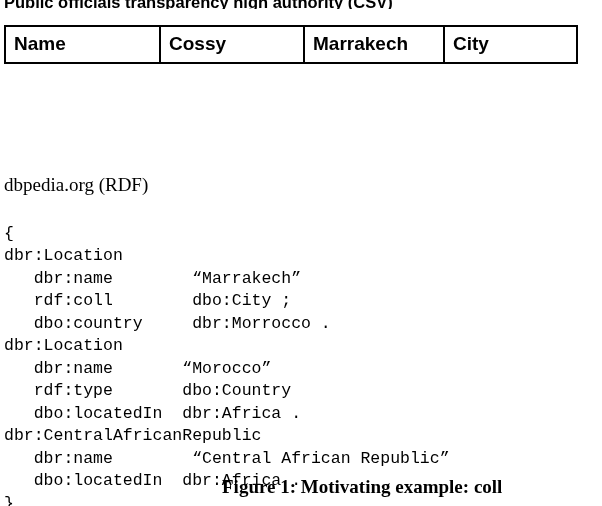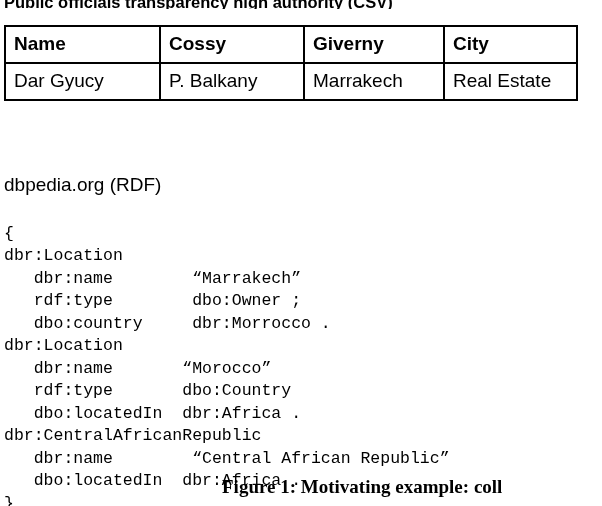--- a/index.html
+++ b/index.html
@@ -66,21 +66,21 @@
   col.c1 { width: 155px; }
   col.c2 { width: 144px; }
   col.c3 { width: 140px; }
   col.c4 { width: 133px; }
 
   
   .rdf-title {
     position: absolute;
     top: 174px;
     left: 4px;
-    font-family: Liberation Sans, sans-serif;
+    font-family: Liberation Serif, serif;
     font-size: 19px;
     font-weight: normal;
   }
   .rdf-body {
     position: absolute;
     top: 206px;
     left: 4px;
     font-family: "Liberation Mono", monospace;
     font-size: 16.5px;
     line-height: 22.5px;
@@ -110,41 +110,35 @@
       <colgroup>
         <col class="c1">
           <col class="c2">
           <col class="c3">
           <col class="c4">
       </colgroup>
       <thead>
         <tr>
           <th>Name</th>
           <th>Cossy</th>
-          <th>Giverny</th>
+          <th>Marrakech</th>
           <th>City</th>
         </tr>
       </thead>
       <tbody>
-        <tr>
-          <td>Dar Gyucy</td>
-          <td>P. Balkany</td>
-          <td>Marrakech</td>
-          <td>Real Estate</td>
-        </tr>
       </tbody>
     </table>
   </div>
 
   <div class="rdf-title">dbpedia.org (RDF)</div>
 
   <pre class="rdf-body"><span>{</span>
 <span>dbr:Location</span>
 <span>   dbr:name        “Marrakech”</span>
-<span>   rdf:type        dbo:Owner ;</span>
+<span>   rdf:coll        dbo:City ;</span>
 <span>   dbo:country     dbr:Morrocco .</span>
 <span>dbr:Location</span>
 <span>   dbr:name       “Morocco”</span>
 <span>   rdf:type       dbo:Country</span>
 <span>   dbo:locatedIn  dbr:Africa .</span>
 <span>dbr:CentralAfricanRepublic</span>
 <span>   dbr:name        “Central African Republic”</span>
 <span>   dbo:locatedIn  dbr:Africa .</span>
 <span>}</span></pre>
 

